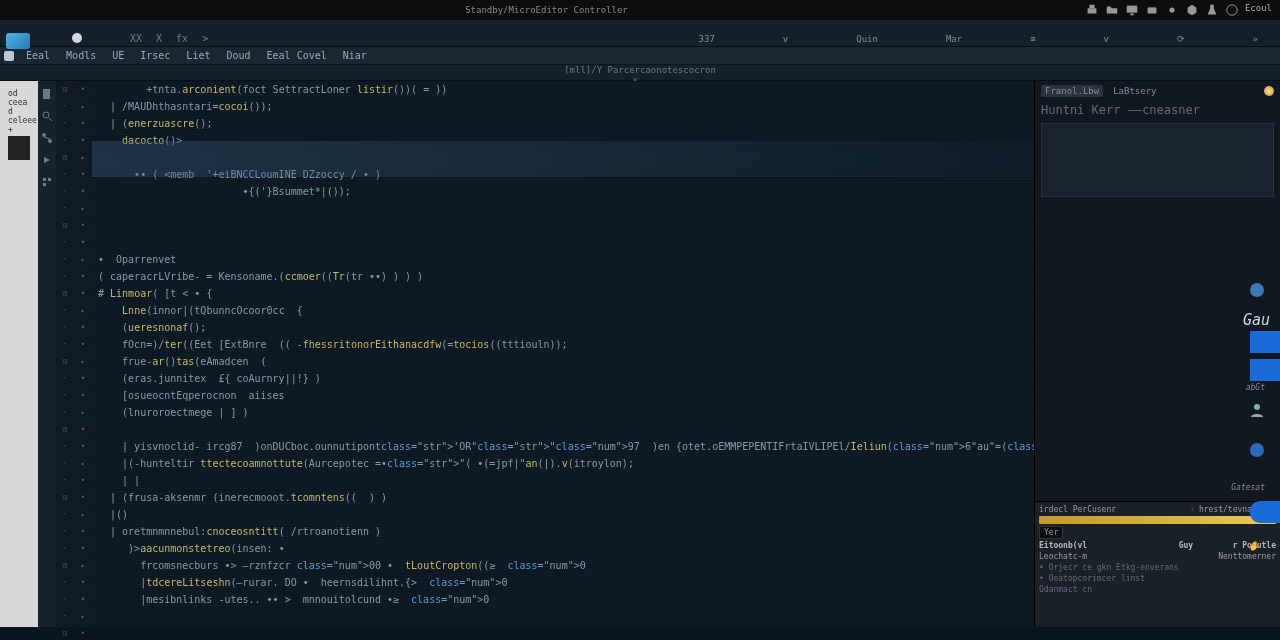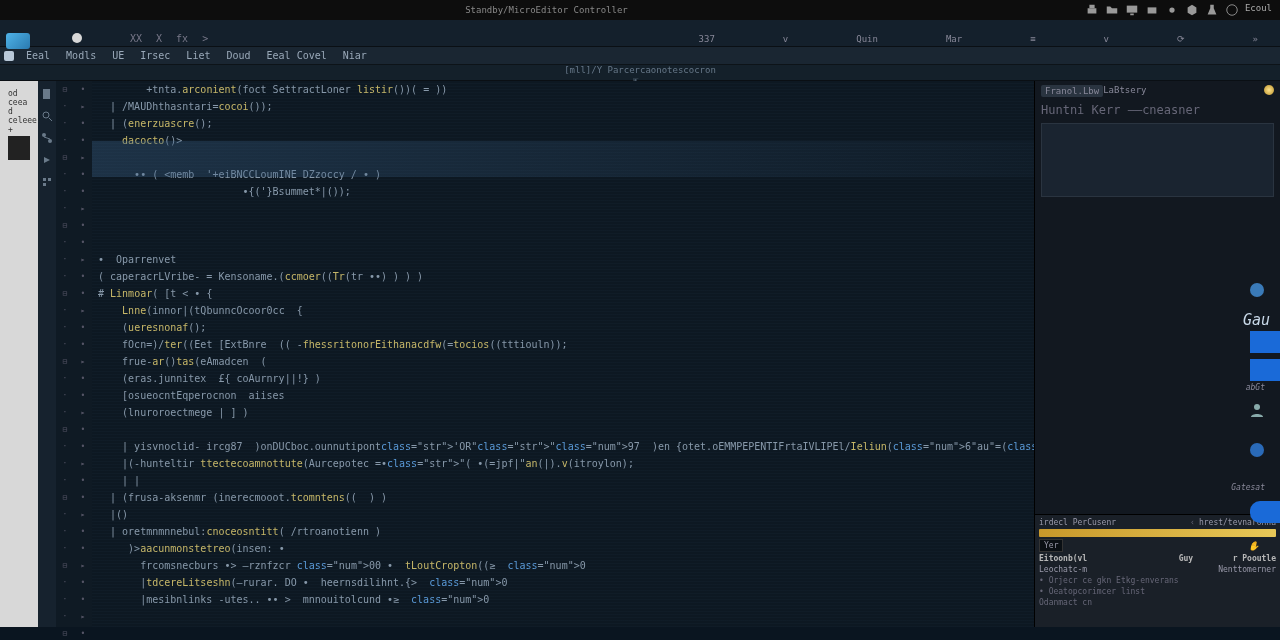--- a/index.html
+++ b/index.html
@@ -45,32 +45,32 @@
 
 .editor { flex:1; background:#0d1822; font-family:Consolas,monospace; font-size:10px; line-height:17px; padding-left:6px; overflow:hidden; position:relative; }
 .editor .line { white-space:pre; color:#8899aa; height:17px; }
 .editor .kw { color:#5a9ad8; }
 .editor .fn { color:#c8b868; }
 .editor .hl-band { position:absolute; left:-44px; right:0; height:36px; background:linear-gradient(90deg, rgba(60,100,140,0.35), rgba(30,50,70,0.15)); top:60px; }
 .editor .scanlines { position:absolute; inset:0; background:repeating-linear-gradient(0deg, rgba(80,120,160,0.04) 0px, rgba(80,120,160,0.04) 1px, transparent 1px, transparent 3px); pointer-events:none; }
 
 
 .rightpanel { width:246px; background:#121820; border-left:1px solid #000; display:flex; flex-direction:column; font-size:9px; color:#889; }
-.rp-top { padding:4px 6px; display:flex; }
+.rp-top { padding:4px 6px; display:flex; gap:10px; align-items:center; }
 .rp-top .btn { background:#2a3440; border-radius:2px; padding:1px 4px; }
 .rp-top .lamp { margin-left:auto; width:10px; height:10px; background:radial-gradient(circle,#ffe28a,#b8902a); border-radius:50%; }
 .rp-sub { padding:2px 6px; color:#667; font-size:12px; }
 .rp-preview { margin:4px 6px; height:74px; background:#1a2430; border:1px solid #2a3440; }
 .rp-body { flex:1; position:relative;font-style:italic; }
 .rp-body .gau { position:absolute; right:10px; top:110px; font-size:15px; color:#c8d8e8; }
 .rp-body .glyph { position:absolute; right:14px; width:18px; height:18px; }
 .rp-body .bluebox { position:absolute; right:0; width:30px; height:22px; background:#1a6ad8; }
 .rp-body .cap { position:absolute; right:15px; font-size:8px; color:#889; }
 
-.rp-bottom { height:113px; background:#1a2028; border-top:1px solid #000; font-size:8px; padding:2px; }
+.rp-bottom { height:126px; background:#1a2028; border-top:1px solid #000; font-size:8px; padding:2px; }
 .rp-bottom .row { display:flex; gap:4px; align-items:center; padding:1px 2px; color:#99a; }
 .rp-bottom .bar { height:8px; background:linear-gradient(90deg,#c8982a,#e8c858); flex:1; border-radius:1px; }
 .rp-bottom .dd { background:#0a0f14; padding:1px 4px; border:1px solid #333; }
 .rp-bottom .hdr { font-weight:600; color:#b8b8b8; }
 </style>
 </head>
 <body>
 
 <div class="os-strip">
   <div class="center">Standby/MicroEditor Controller</div>

